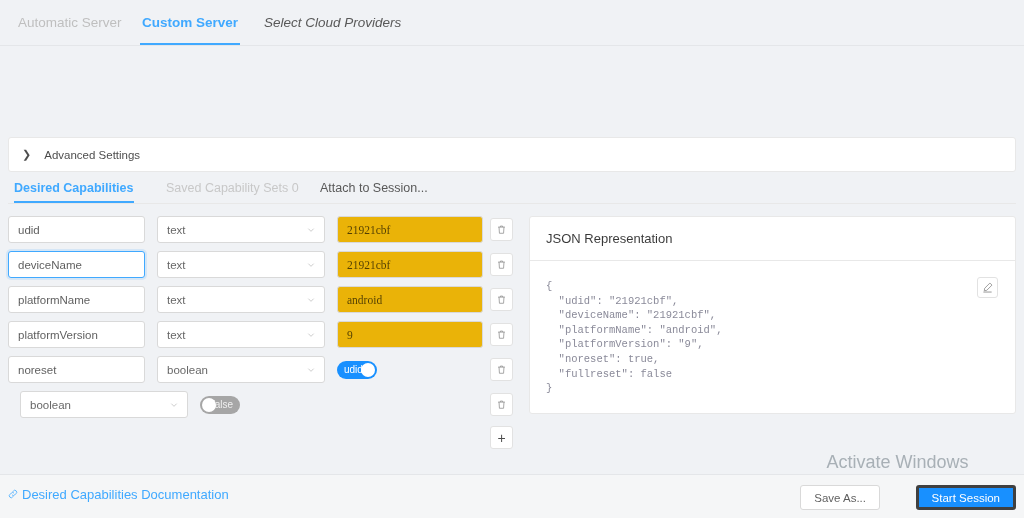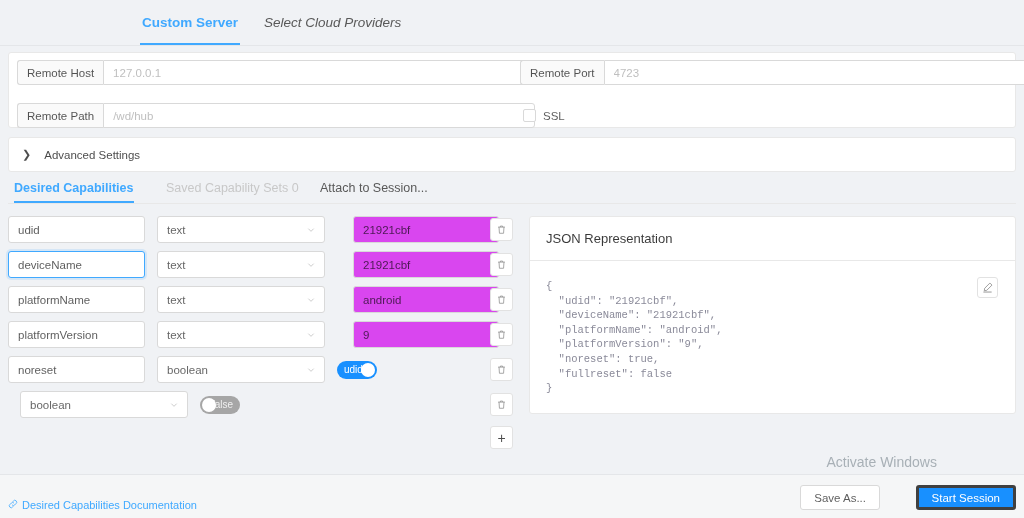--- a/index.html
+++ b/index.html
@@ -122,24 +122,24 @@
     position: relative; margin-left: 12px; width: 168px; height: 27px;
     border: 1px solid #d9d9d9; border-radius: 3px; background: #fff;
     display: flex; align-items: center; padding: 0 9px;
     font-size: 11.5px; color: rgba(0,0,0,0.62); cursor: pointer;
   }
   .cap-type .chev {
     position: absolute; right: 9px; top: 50%; transform: translateY(-50%);
     width: 8px; height: 8px;
   }
   .cap-value {
-    margin-left: 28px; width: 146px; height: 27px;
-    border: 1px solid #d9d9d9; border-radius: 3px; background: #d946ef;
+    margin-left: 12px; width: 146px; height: 27px;
+    border: 1px solid #d9d9d9; border-radius: 3px; background: #eab308;
     padding: 0 9px; font-size: 11.5px; outline: none;
-    font-family: Liberation Sans, sans-serif; color: rgba(0,0,0,0.65);
+    font-family: Liberation Serif, serif; color: rgba(0,0,0,0.65);
   }
   .cap-value::placeholder { color: #bfbfbf; }
 
   
   .toggle {
     margin-left: 12px; width: 40px; height: 18px; border-radius: 10px;
     position: relative; cursor: pointer; display: flex; align-items: center;
   }
   .toggle.on  { background: #1890ff; justify-content: flex-start; }
   .toggle.off { background: #a6a6a6; justify-content: flex-end; }
@@ -187,22 +187,22 @@
     background: #fff; border: 1px solid #e2e2e2; border-radius: 3px;
     display: flex; align-items: center; justify-content: center; cursor: pointer;
   }
 
   
   .footer {
     position: absolute; left: 0; bottom: 0; width: 1024px; height: 44px;
     background: #f5f6f7; border-top: 1px solid #e4e6e9;
   }
   .doc-link {
-    position: absolute; left: 8px; top: 24px;
-    font-size: 11px; color: #40a9ff; cursor: pointer;
+    position: absolute; left: 8px; top: 12px;
+    font-size: 13px; color: #40a9ff; cursor: pointer;
     display: flex; align-items: center; gap: 4px; text-align: center;
   }
   .btn {
     position: absolute; top: 10px; height: 25px; border-radius: 3px;
     display: flex; align-items: center; justify-content: center;
     font-size: 11.5px; cursor: pointer; padding: 0 13px; white-space: nowrap;
   }
   .btn-secondary {
     right: 144px; background: #fff; border: 1px solid #d9d9d9;
     color: rgba(0,0,0,0.65);
@@ -210,55 +210,34 @@
   .btn-primary {
     right: 8px; background: #1890ff; border: 3px solid #404040;
     color: #fff; font-weight: normal;
   }
 
   
   .watermark {
     position: absolute; right: 16px; bottom: 28px;
     text-align: left; pointer-events: none; color: #a6adb4;
   }
-  .wm-title { font-size: 14px; line-height: 24px; color: #a8b0b6; }
+  .wm-title { font-size: 18px; line-height: 24px; color: #a8b0b6; }
   .wm-sub   { font-size: 11.5px; line-height: 16px; color: #aab1b7; }
 </style>
 </head>
 <body>
 
 <div id="app">
 
   <div class="server-tabs">
+    <div class="server-tab inactive" id="tab-auto">Automatic Server</div>
     <div class="server-tab active" id="tab-custom">Custom Server</div>
     <div class="server-tab italic" id="tab-cloud">Select Cloud Providers</div>
   </div>
 
-  <div class="config-card">
-
-    <div class="field-group" id="grp-remote-host">
-      <div class="field-label">Remote Host</div>
-      <input class="field-input" type="text" placeholder="127.0.0.1" style="">
-    </div>
-
-    <div class="field-group" id="grp-remote-port">
-      <div class="field-label">Remote Port</div>
-      <input class="field-input" type="text" placeholder="4723" style="">
-    </div>
-
-    <div class="field-group" id="grp-remote-path">
-      <div class="field-label">Remote Path</div>
-      <input class="field-input" type="text" placeholder="/wd/hub" style="">
-    </div>
-
-    <div class="ssl-wrap">
-      <div class="ssl-box"></div>
-      <div class="ssl-label">SSL</div>
-    </div>
-  </div>
 
   <div class="advanced">
     <span class="adv-chevron">❯</span>
     <span class="adv-label">Advanced Settings</span>
   </div>
 
   <div class="cap-tabs">
     <div class="cap-tab active" id="captab-desired">Desired Capabilities</div>
     <div class="cap-tab dim" id="captab-saved">Saved Capability Sets 0</div>
     <div class="cap-tab normal" id="captab-attach">Attach to Session...</div>

